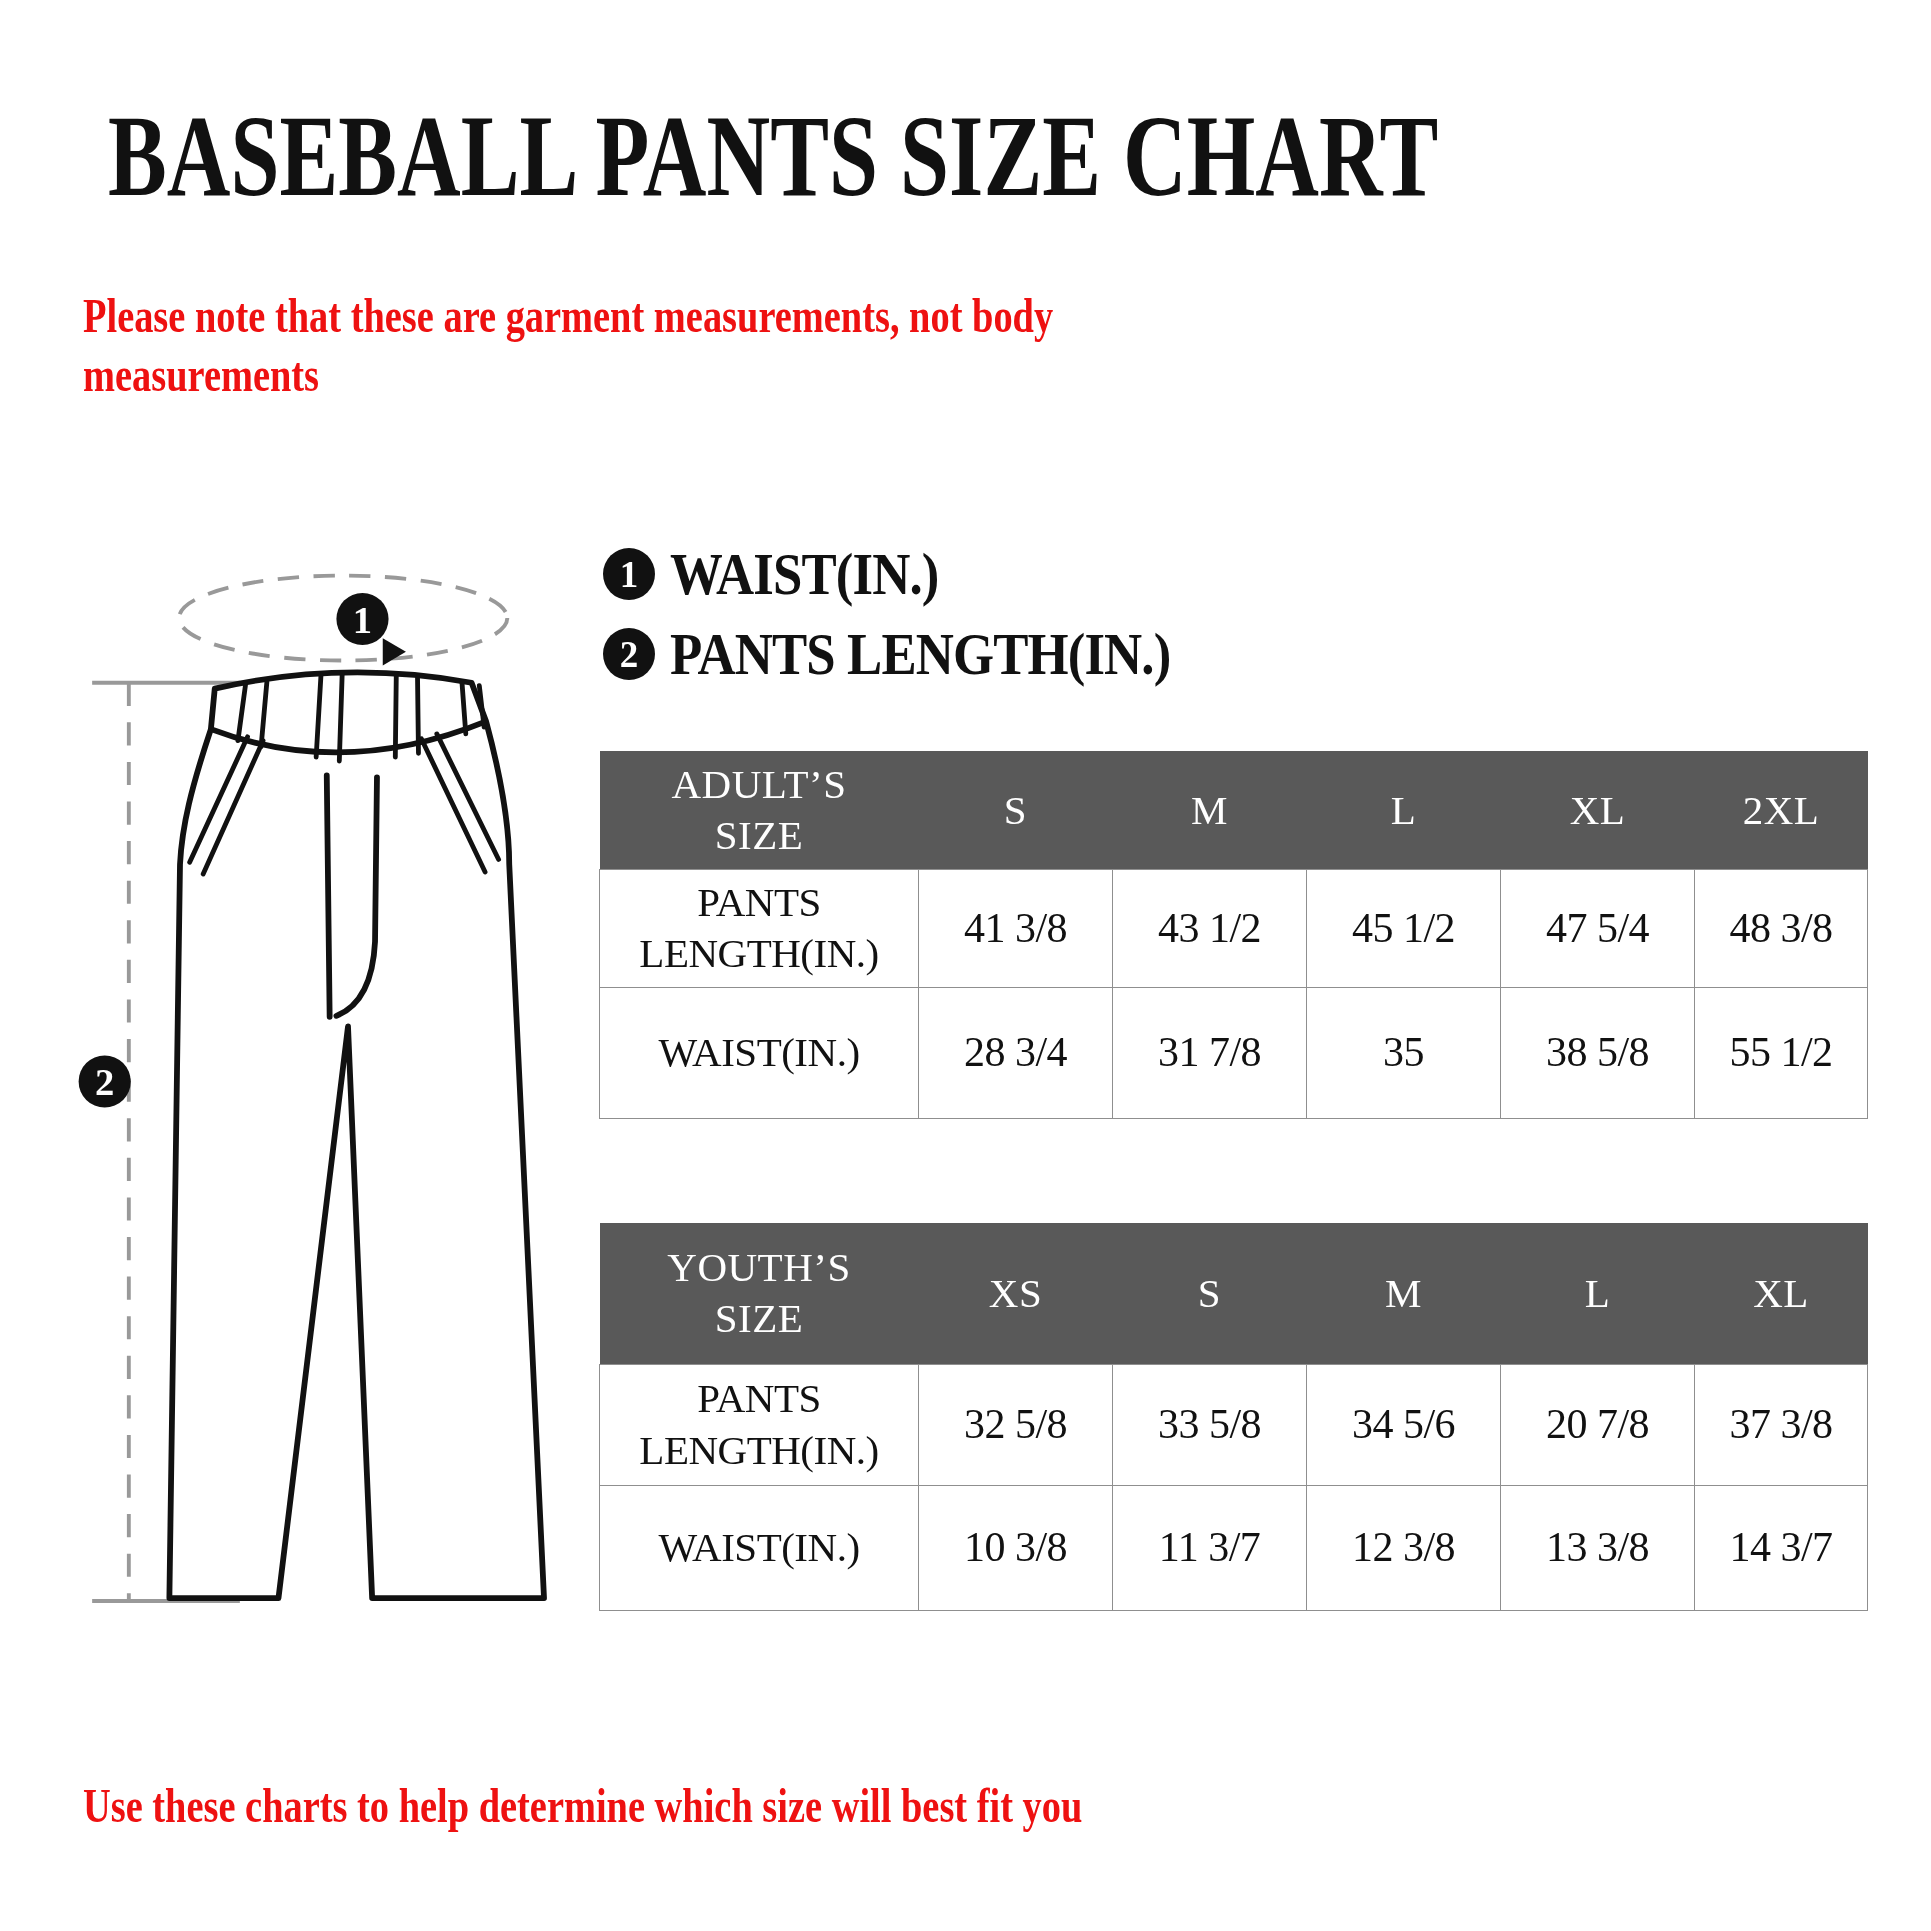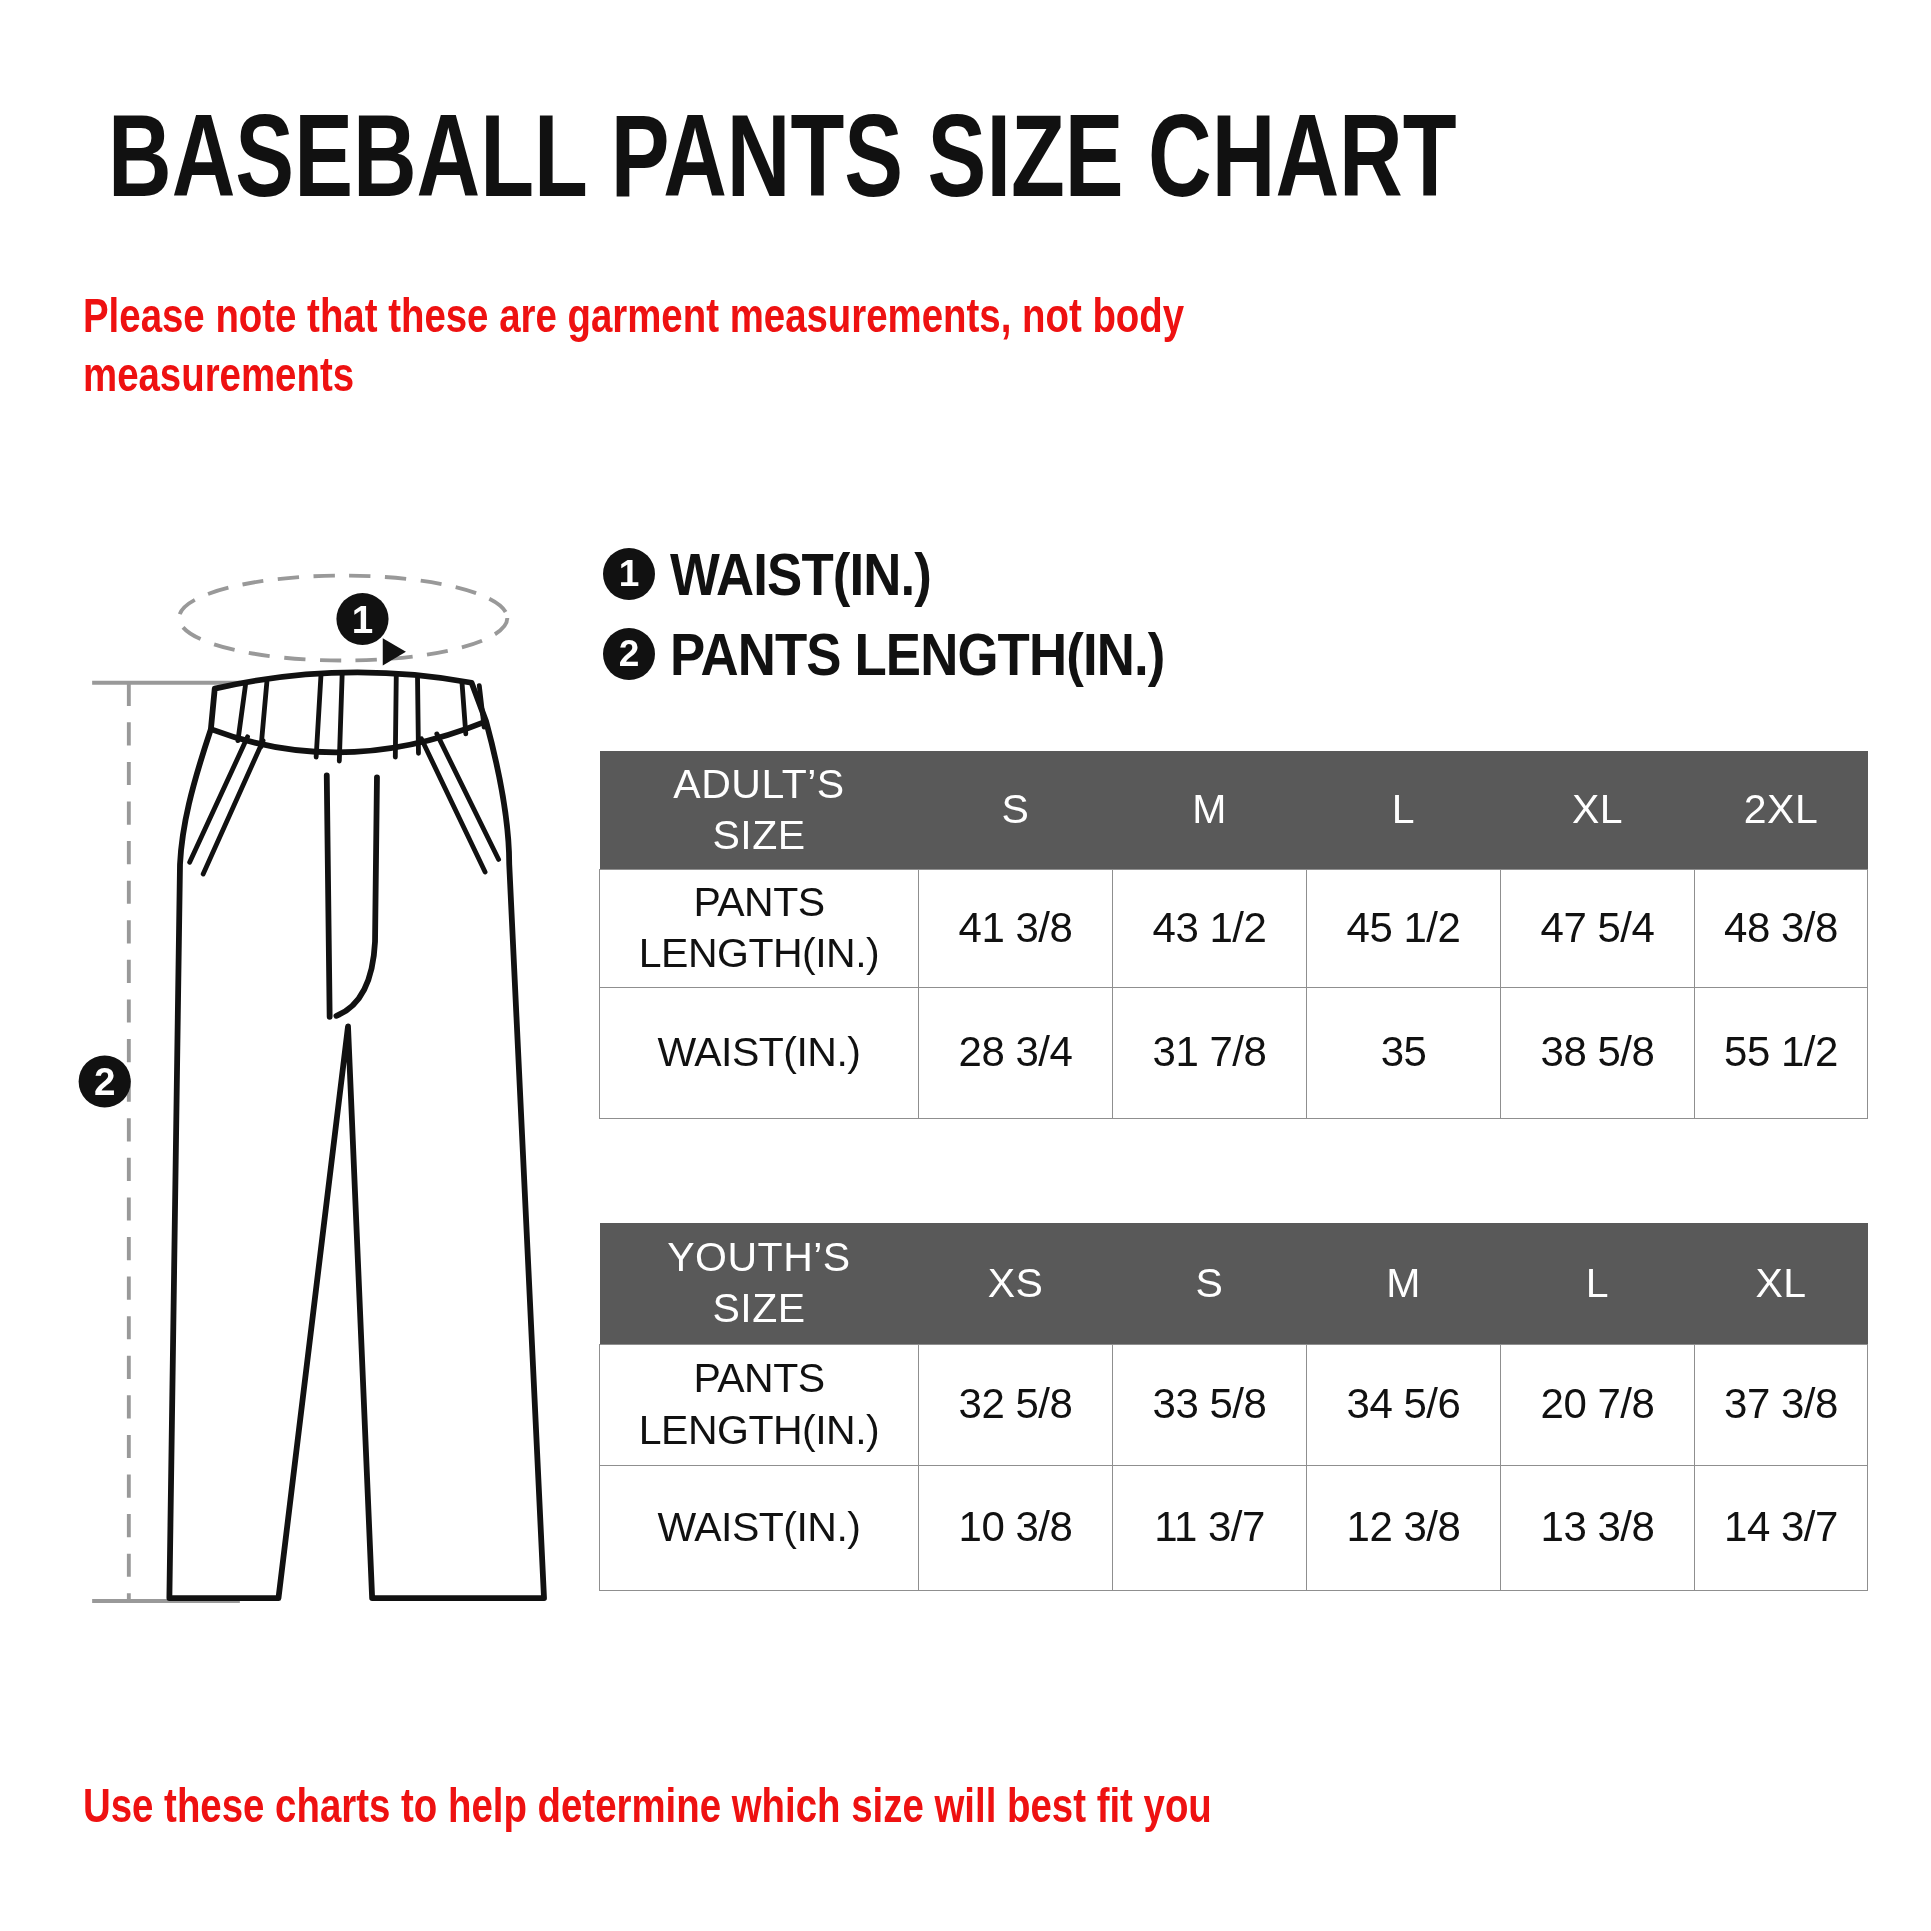--- a/index.html
+++ b/index.html
@@ -1,18 +1,18 @@
 <!DOCTYPE html>
 <html><head>
 <meta charset="utf-8">
 <style>
   html,body{margin:0;padding:0;background:#ffffff;}
   #canvas{
     position:relative;width:1931px;height:1931px;background:#ffffff;overflow:hidden;
-    font-family:Liberation Sans, sans-serif;color:#111111;
+    font-family:Liberation Serif, serif;color:#111111;
   }
   
   .page-title{
     position:absolute;left:108px;top:93px;
     font-size:116px;font-weight:700;letter-spacing:0px;line-height:1.1;
     transform:scaleX(0.76);transform-origin:left top;white-space:nowrap;color:#111111;
   }
   
   .red-note{
     position:absolute;left:83px;top:287px;
@@ -173,21 +173,21 @@
   <table class="size-table youth">
     <colgroup>
       <col style="width:319px">
         <col style="width:194px">
         <col style="width:194px">
       <col style="width:194px">
         <col style="width:194px">
         <col style="width:173px">
     </colgroup>
     <thead>
-      <tr style="height:121px">
+      <tr style="height:141px">
         <th><span class="th-label">YOUTH’S SIZE</span></th>
         <th>XS</th>
         <th>S</th>
         <th>M</th>
         <th>L</th>
         <th>XL</th>
       </tr>
     </thead>
     <tbody>
       <tr style="height:121px">

